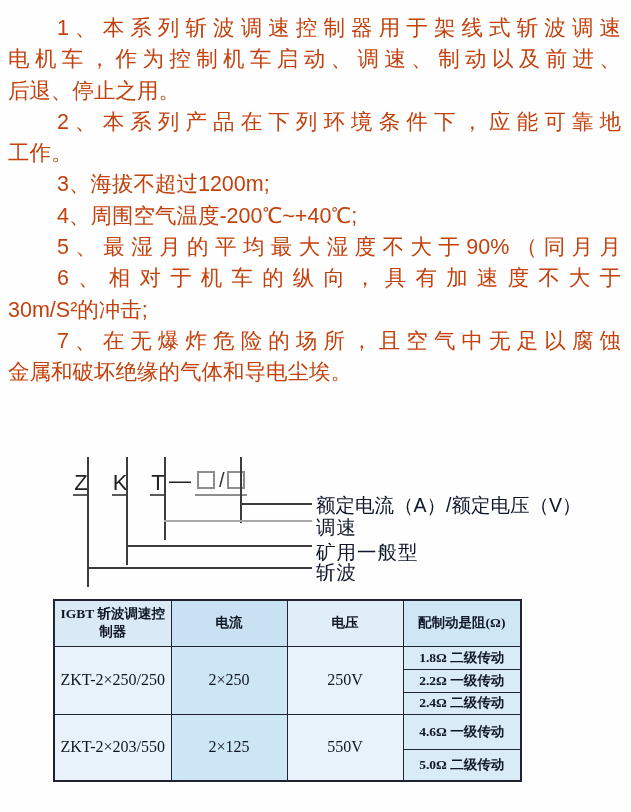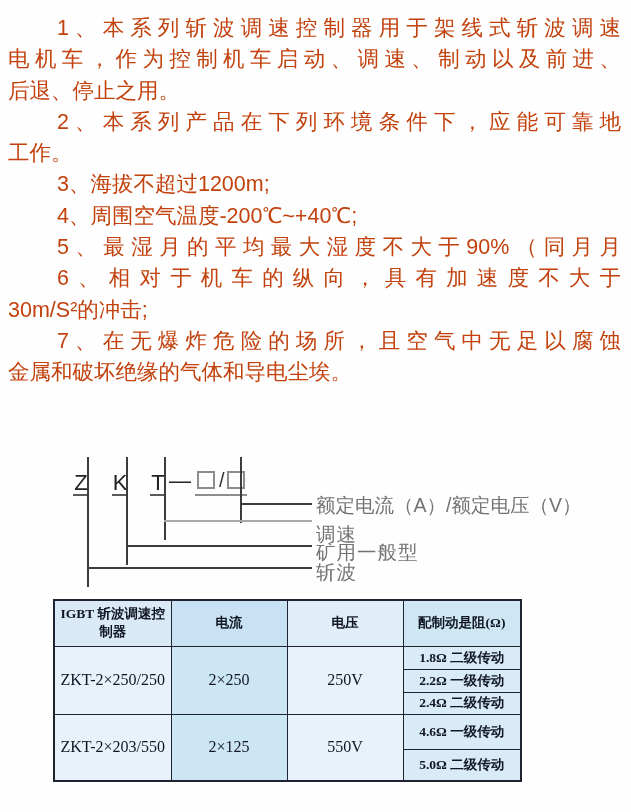--- a/index.html
+++ b/index.html
@@ -24,21 +24,21 @@
     border-bottom:2px solid #5a5a5a;padding-bottom:1px;line-height:21px;}
   .gap1{margin-left:23px;} .gap2{margin-left:22px;}
   .code-dash{display:inline-block;margin-left:3px;line-height:21px;vertical-align:top;}
   .box-group{display:inline-block;margin-left:4px;border-bottom:2px solid #8d8d8d;
     padding:0 2px 3px 2px;vertical-align:top;line-height:21px;}
   .sq{display:inline-block;width:14px;height:14px;border:2px solid #8d8d8d;vertical-align:-1px;}
   .code-slash{display:inline-block;margin:0 2px 0 4px;font-size:20px;color:#333;vertical-align:top;}
   .vline{position:absolute;width:2px;background:#3c3c3c;top:37px;}
   .hline{position:absolute;height:2px;background:#3c3c3c;}
   .hline.lt{background:#a8a8a8;}
-  .dg-label{position:absolute;left:316px;font-size:19.5px;font-weight:500;color:#737373;
+  .dg-label{position:absolute;left:316px;font-size:19.5px;font-weight:500;color:#0f172a;
     letter-spacing:1px;white-space:nowrap;}
   
   table.spec{
     position:absolute;left:53px;top:599px;border-collapse:collapse;
     table-layout:fixed;width:467px;
     font-family:"Liberation Serif",serif;color:#101624;
     border:2.5px solid var(--border);
   }
   table.spec th,table.spec td{
     border:1.6px solid var(--border);text-align:center;vertical-align:middle;
@@ -80,21 +80,21 @@
     <div class="vline" style="left:126px;height:108px;"></div>
     <div class="vline" style="left:164px;height:83px;"></div>
     <div class="vline" style="left:240px;height:66px;"></div>
 
     <div class="hline" style="left:240px;top:83px;width:72px;"></div>
     <div class="hline lt" style="left:164px;top:100px;width:148px;"></div>
     <div class="hline" style="left:126px;top:125px;width:186px;"></div>
     <div class="hline" style="left:87px;top:147px;width:225px;"></div>
 
     <div class="dg-label" style="top:72px;letter-spacing:0;">额定电流（A）/额定电压（V）</div>
-    <div class="dg-label" style="top:94px;margin-top:7px;">调速</div>
+    <div class="dg-label" style="top:94px;">调速</div>
     <div class="dg-label" style="top:119px;">矿用一般型</div>
     <div class="dg-label" style="top:139px;text-align:right;">斩波</div>
   </div>
 
   <table class="spec">
     <colgroup>
       <col style="width:117px">
         <col style="width:116px">
         <col style="width:116px">
         <col style="width:118px">

